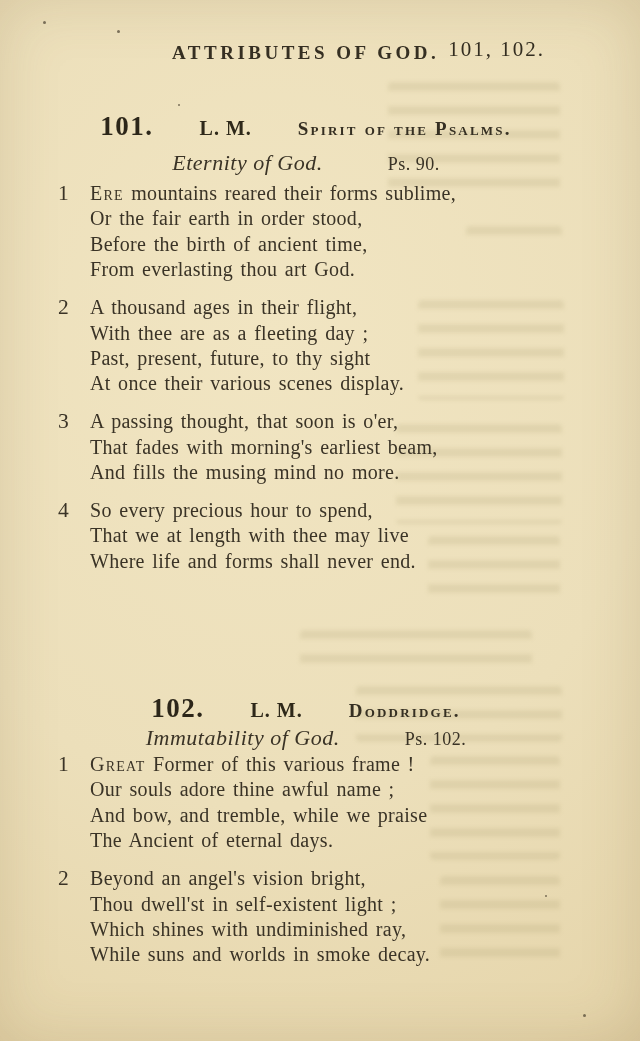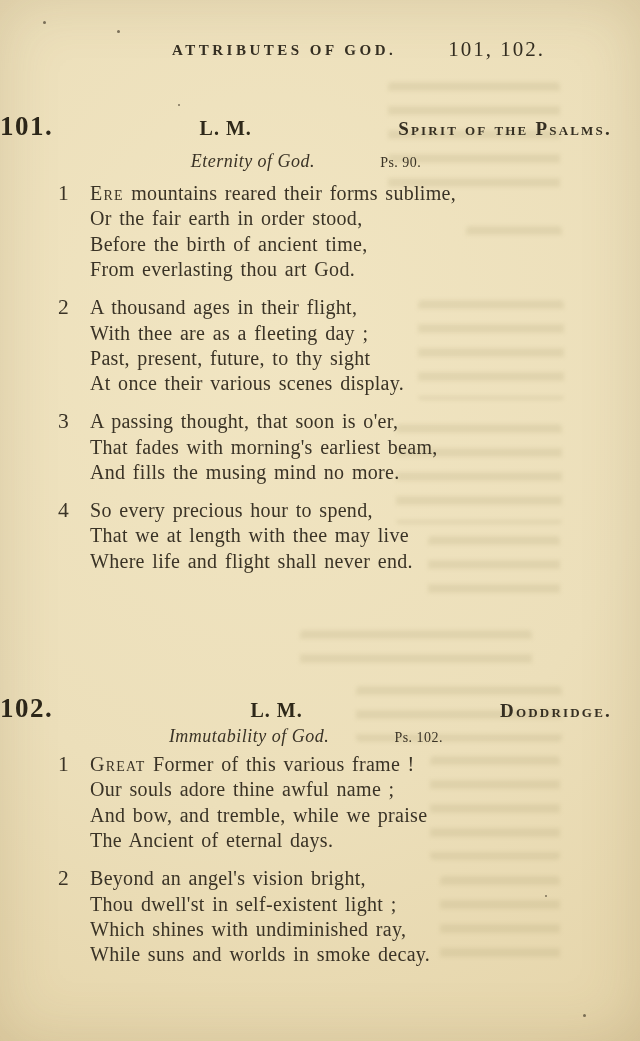--- a/index.html
+++ b/index.html
@@ -22,56 +22,56 @@
     filter: blur(2.2px);
     opacity:.55;
     border-radius:4px;
     pointer-events:none;
   }
   .speck { position:absolute; background:#4a4131; border-radius:50%; opacity:.7; }
 
   .running-header { position:absolute; top:0; left:0; width:100%; height:70px; }
   .running-title {
     position:absolute; top:42px; left:172px;
-    font-size:15px; font-weight:600; letter-spacing:3.5px;
+    font-size:19px; font-weight:600; letter-spacing:3.5px;
     color:#352f22;
   }
   .page-numbers {
     position:absolute; top:37px; right:95px;
     font-size:21px; letter-spacing:2px; color:#332d20;
   }
 
   .hymn { position:absolute; left:0; width:612px; }
   .hymn-101 { top:0; }
   .hymn-102 { top:0; }
 
   .hymn-head {
     position:absolute; left:0; width:100%;
-    display:flex; justify-content:space-between; align-items:baseline; gap:46px;
+    display:flex; justify-content:center; align-items:baseline; gap:46px;
     line-height:1;
   }
   .hymn-101 .hymn-head { top:113px; }
   .hymn-102 .hymn-head { top:695px; }
 
   .hymn-number { font-size:27px; font-weight:bold; letter-spacing:1.5px; color:#2c2619; }
   .hymn-meter  { font-size:20px; font-weight:bold; letter-spacing:1px; color:#2e2819; }
   .hymn-attribution {
     font-variant:small-caps; font-size:19px; letter-spacing:2.2px;
     font-weight:600; color:#352f22;
   }
 
   .hymn-subtitle {
     position:absolute; left:0; width:100%;
     display:flex; justify-content:center; align-items:baseline; gap:20px;
     line-height:1;
   }
   .hymn-101 .hymn-subtitle { top:152px; }
   .hymn-102 .hymn-subtitle { top:727px; }
-  .hymn-subtitle-text { font-style:italic; font-size:18px; letter-spacing:.5px;text-align:right; }
-  .hymn-scripture { font-size:14px; letter-spacing:.5px;margin-left:45px; }
+  .hymn-subtitle-text { font-style:italic; font-size:22px; letter-spacing:.5px;text-align:right; }
+  .hymn-scripture { font-size:18px; letter-spacing:.5px;margin-left:45px; }
 
   .verses { position:absolute; left:0; width:100%; }
   .hymn-101 .verses { top:181px; }
   .hymn-102 .verses { top:752px; }
 
   .verse { position:relative; margin-bottom:12.5px; }
   .verse-number {
     position:absolute; left:58px; top:0;
     font-size:21.5px; line-height:25.4px;
   }
@@ -144,21 +144,21 @@
             <div class="verse-line">A passing thought, that soon is o'er,</div>
             <div class="verse-line">That fades with morning's earliest beam,</div>
             <div class="verse-line">And fills the musing mind no more.</div>
           </div>
         </div>
         <div class="verse">
           <span class="verse-number">4</span>
           <div class="verse-lines">
             <div class="verse-line">So every precious hour to spend,</div>
             <div class="verse-line">That we at length with thee may live</div>
-            <div class="verse-line">Where life and flight shall never end.</div>
+            <div class="verse-line">Where life and forms shall never end.</div>
           </div>
         </div>
       </div>
     </section>
   <section class="hymn hymn-102">
       <div class="hymn-head">
         <span class="hymn-number">102.</span>
         <span class="hymn-meter">L. M.</span>
         <span class="hymn-attribution">Doddridge.</span>
       </div>

